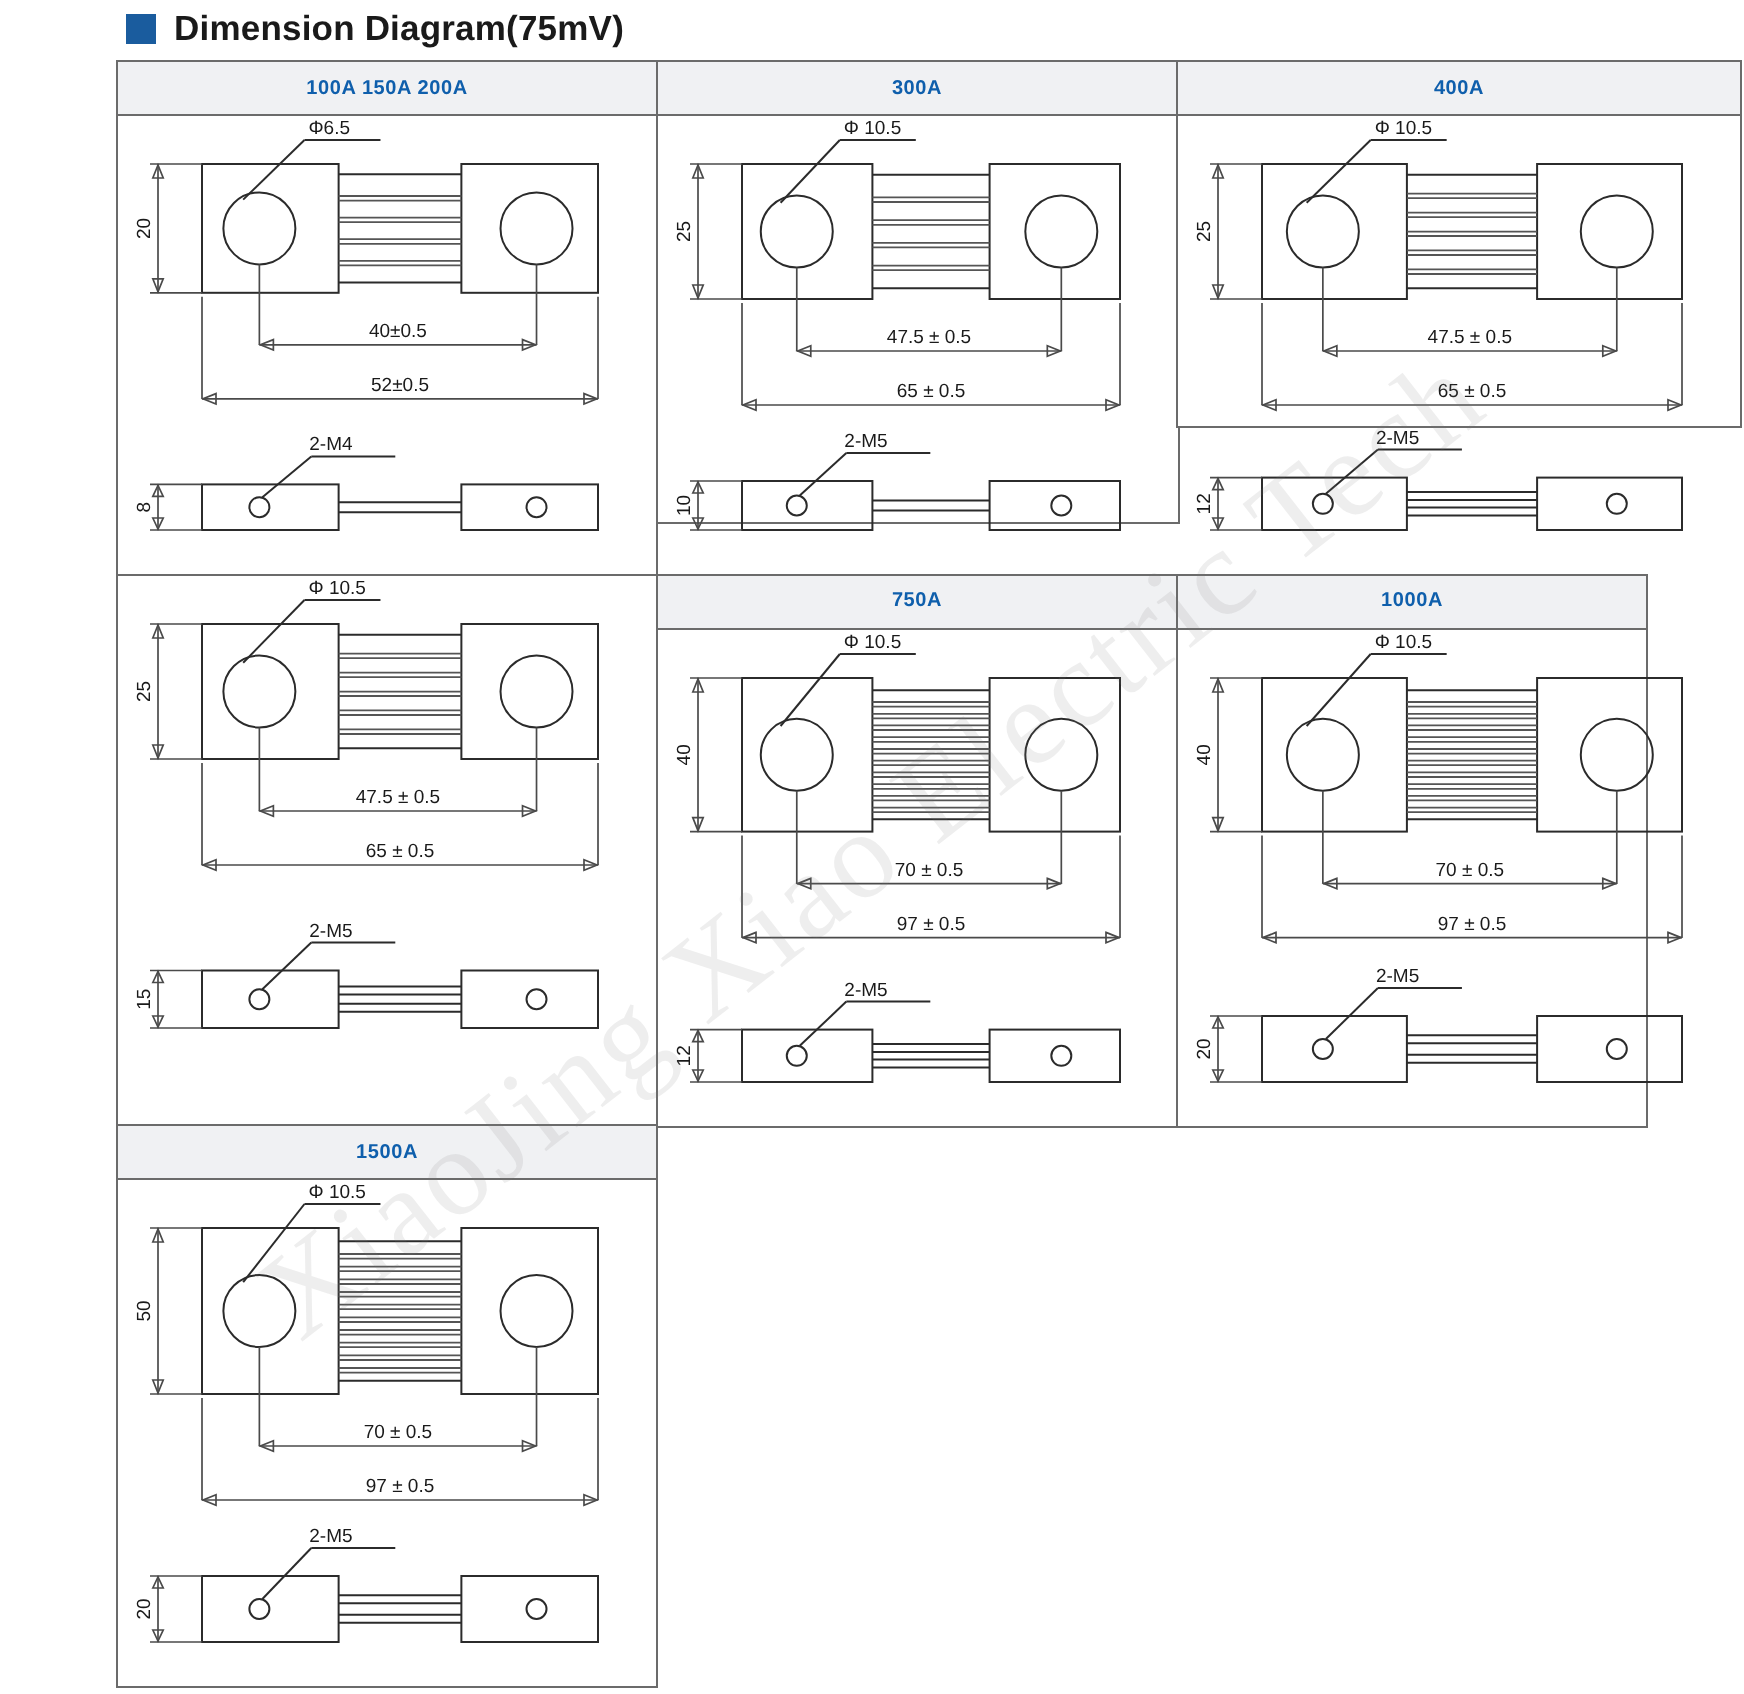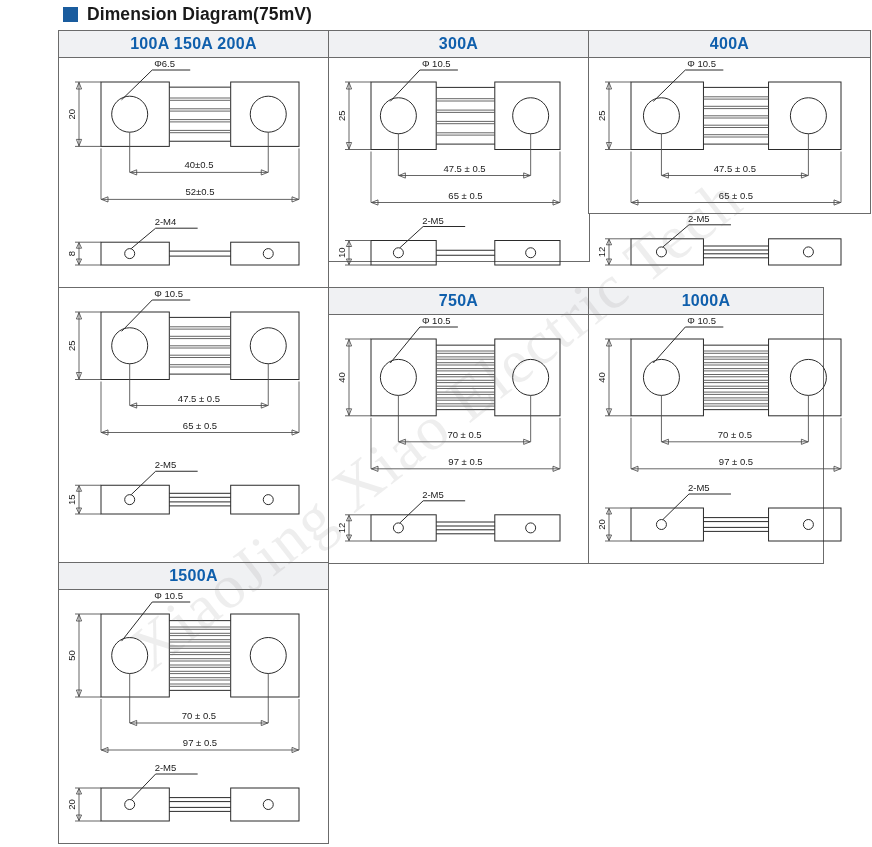--- a/index.html
+++ b/index.html
@@ -48,21 +48,21 @@
     background:#ffffff;
     margin-right:-1.5px;margin-bottom:-1.5px;
     position:relative;
   }
   .cell.empty{border:none;background:transparent;}
   .cell-head{
     height:26px;
     background:#f0f1f3;
     border-bottom:1.5px solid #6b6b6b;
     display:flex;align-items:center;justify-content:center;
-    font-size:16px;font-weight:bold;color:#0f5fac;
+    font-size:10px;font-weight:bold;color:#0f5fac;
     letter-spacing:.3px;
   }
   .cell-body{position:relative;}
   svg{display:block;}
   .ln{stroke:#2b2b2b;stroke-width:1;fill:none;}
   .ln-thin{stroke:#555;stroke-width:.9;fill:none;}
   .dim{stroke:#4a4a4a;stroke-width:.85;fill:none;}
   .txt{font-family:"Liberation Sans", sans-serif;font-size:9.5px;fill:#1a1a1a;}
   .txt-v{font-family:"Liberation Sans", sans-serif;font-size:9.5px;fill:#1a1a1a;}
 </style>

